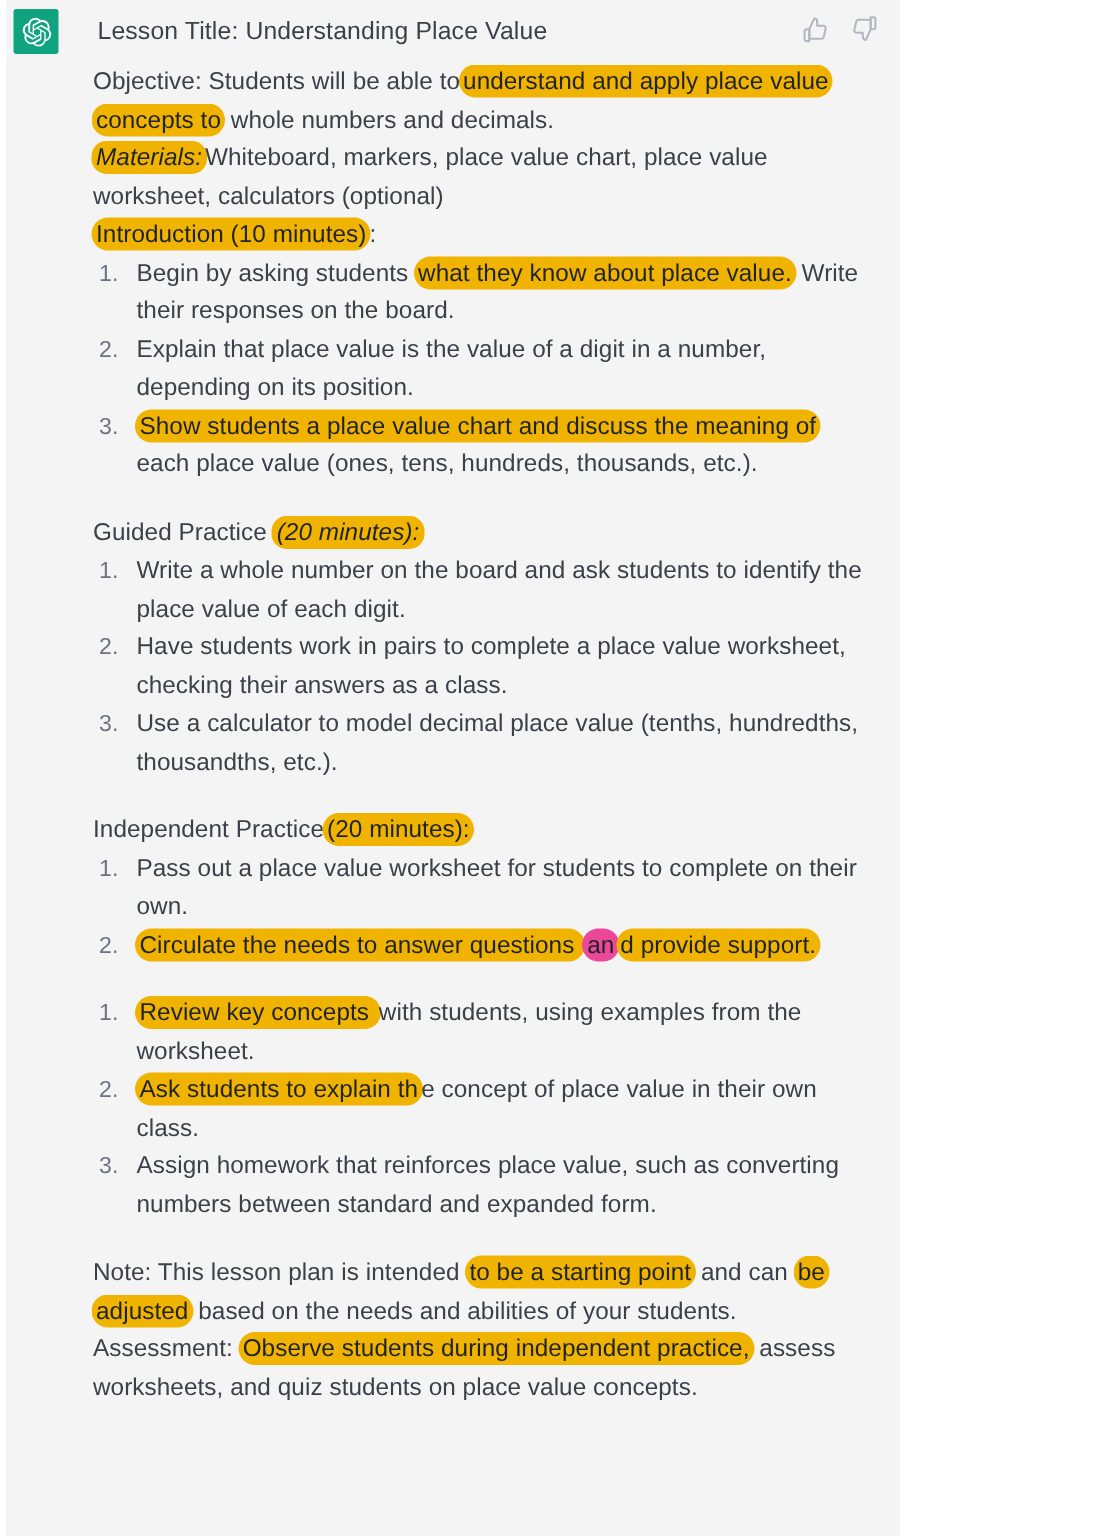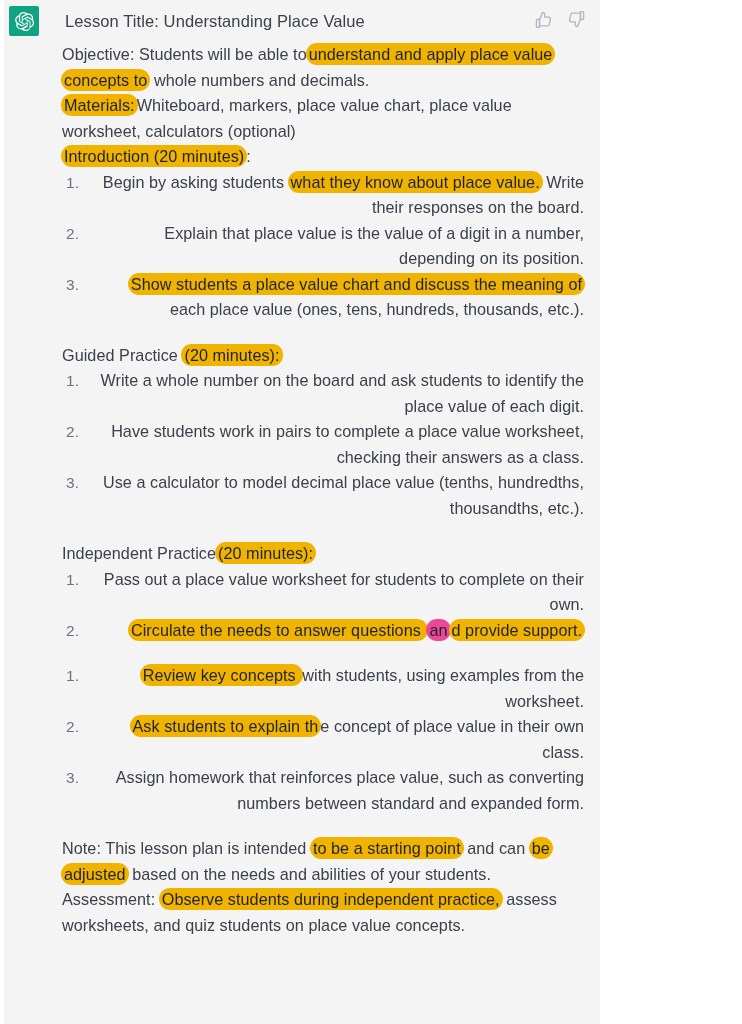--- a/index.html
+++ b/index.html
@@ -71,21 +71,20 @@
     padding: 0;
   }
   .para { margin-bottom: 22px; }
   .para-tight { margin-bottom: 18px; }
 
   ol.steps {
     margin: 0 0 20px 0;
     padding: 0;
     list-style: none;
     counter-reset: step;
-    text-align: right;
   }
   ol.steps > li {
     counter-increment: step;
     position: relative;
     padding-left: 29px;
     margin-bottom: 0px;
   }
   ol.steps > li::before {
     content: counter(step) ".";
     position: absolute;
@@ -99,21 +98,21 @@
   
   mark.hl {
     background: #f0b400;
     color: #1f2328;
     border-radius: 11px;
     padding: 2px 3px;
     margin: 0 -1px;
     box-decoration-break: clone;
     -webkit-box-decoration-break: clone;
   }
-  mark.hl.sq { border-radius: 10px; }
+  mark.hl.sq { border-radius: 10px; font-style: italic; }
   mark.hl.overlap { background: #ec4899; }
 </style>
 </head>
 <body>
 
 <div class="page">
 
   <div class="msg-header">
     <div class="avatar">
       <svg width="21" height="21" viewBox="0 0 24 24" aria-hidden="true">
@@ -143,21 +142,21 @@
     <p class="para">
       <span>Objective: Students will be able to</span><mark class="hl">understand and apply place value concepts to</mark>
       <span>whole numbers and decimals.</span>
     </p>
 
     <p class="para">
       <mark class="hl sq">Materials:</mark><span>Whiteboard, markers, place value chart, place value worksheet, calculators (optional)</span>
     </p>
 
     <p class="para-tight">
-      <mark class="hl">Introduction (20 minutes)</mark><span>:</span>
+      <mark class="hl">Introduction (10 minutes)</mark><span>:</span>
     </p>
 
     <ol class="steps">
       <li>
         <span>Begin by asking students </span><mark class="hl">what they know about place value.</mark><span> Write their responses on the board.</span>
       </li>
       <li>
         <span>Explain that place value is the value of a digit in a number, depending on its position.</span>
       </li>
       <li>

